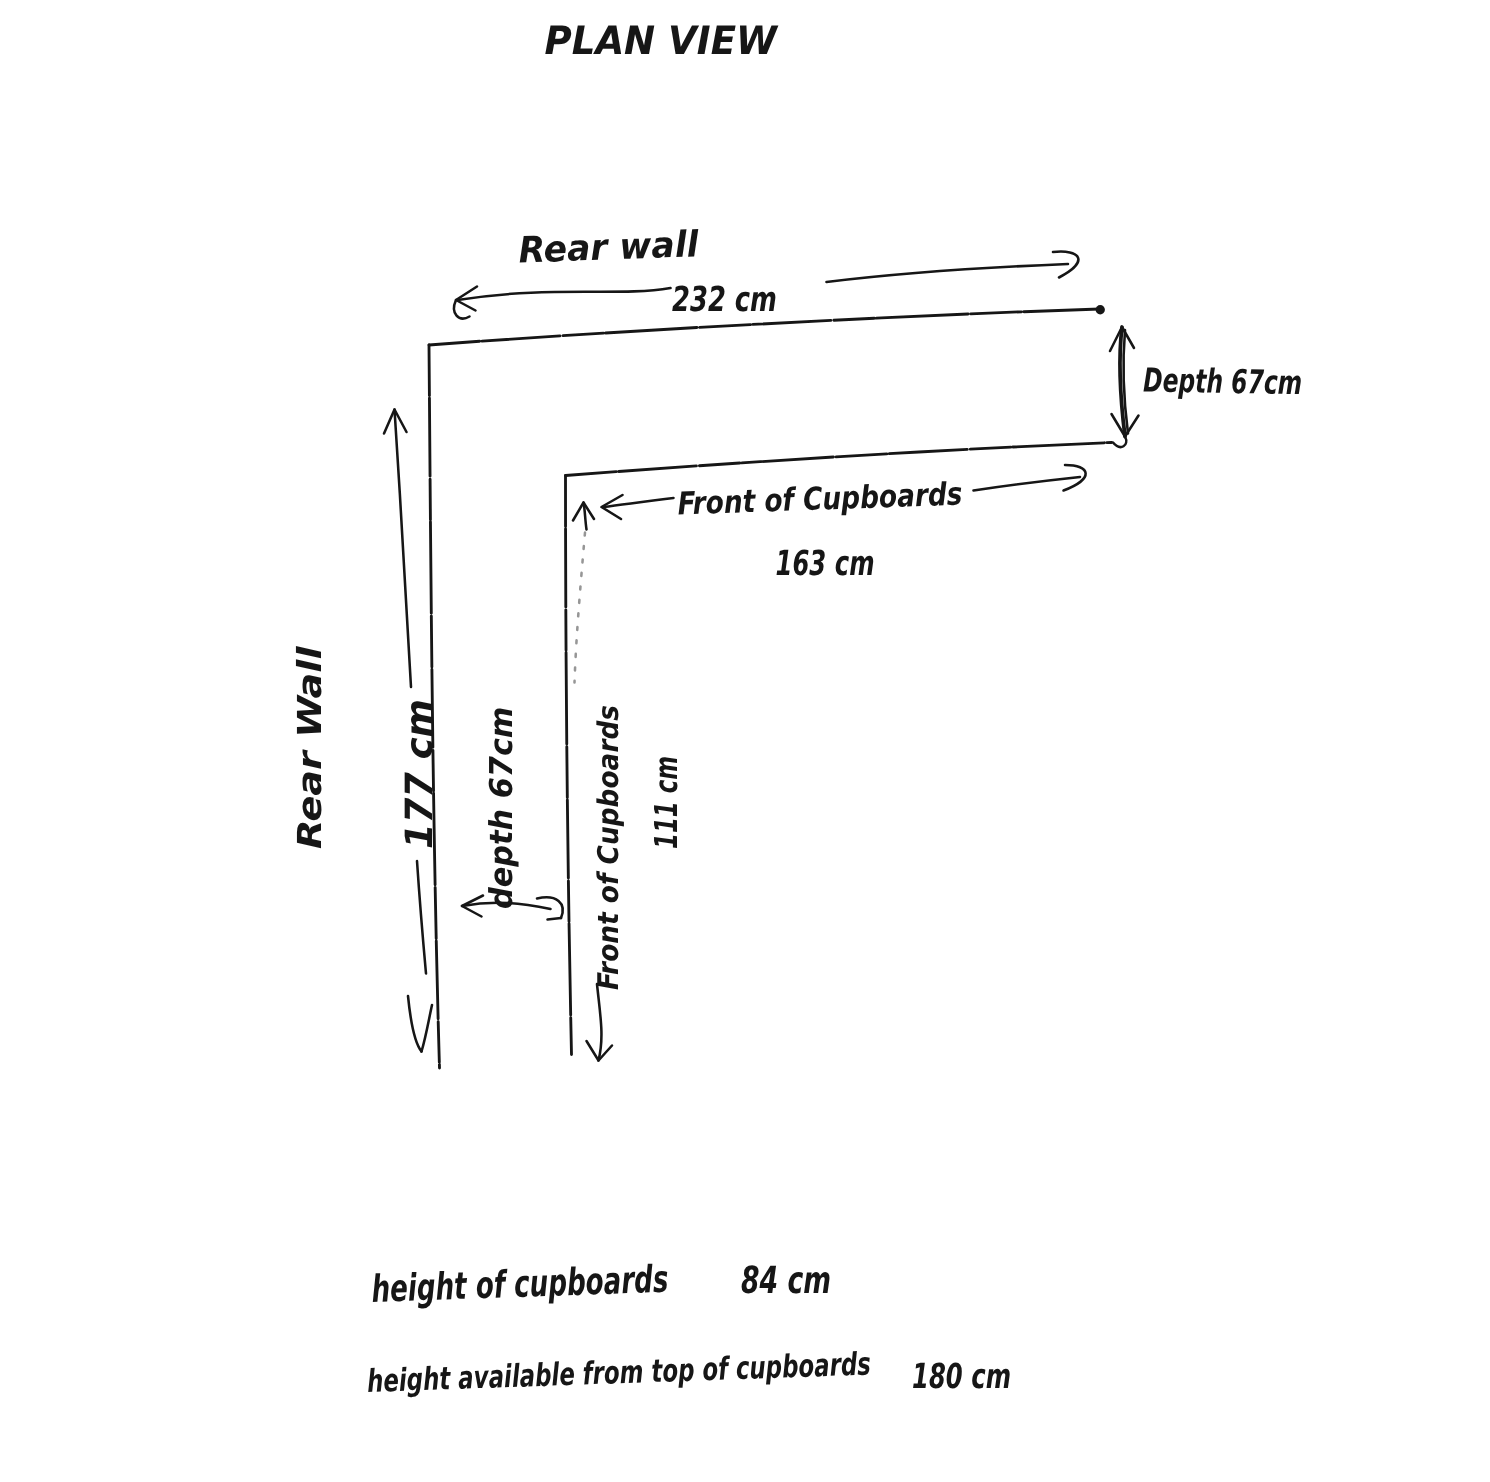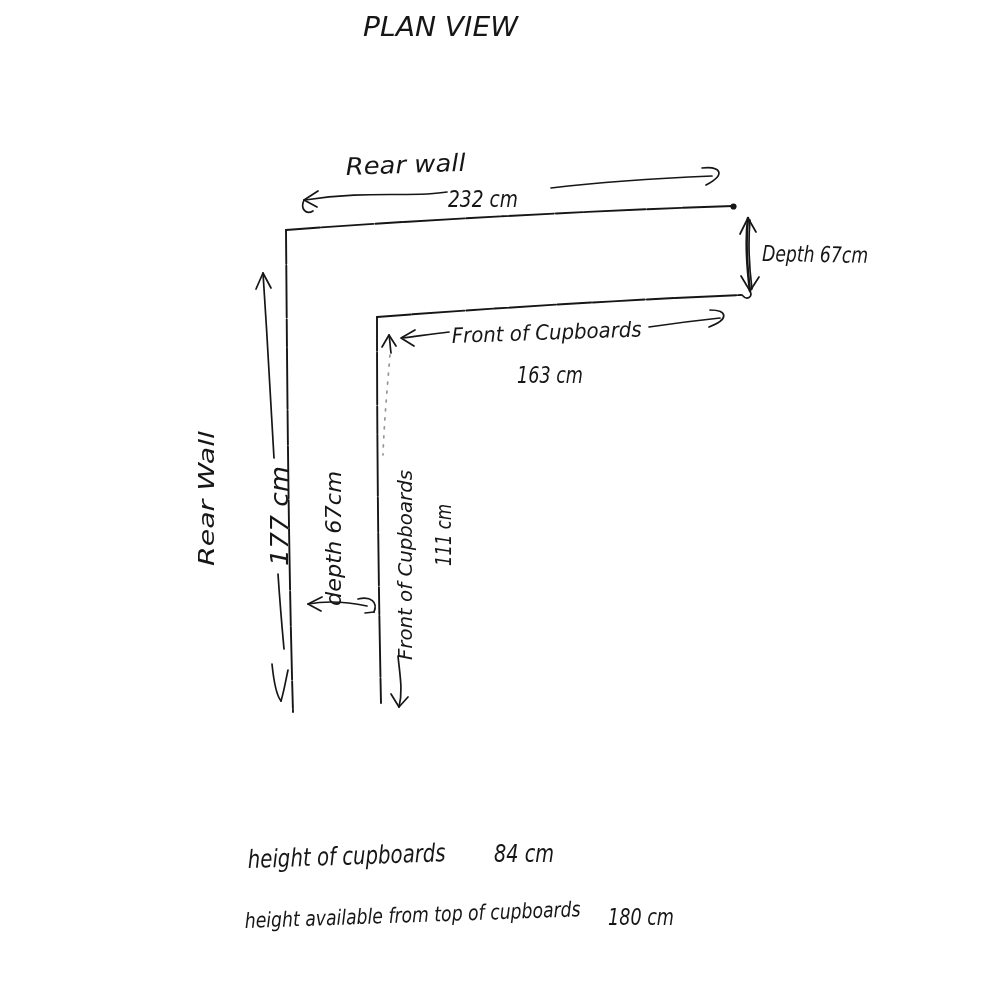--- a/index.html
+++ b/index.html
@@ -1,19 +1,19 @@
 <!DOCTYPE html>
 <html style="--ink: #161616; --paper: #ffffff;"><head>
 <meta charset="utf-8">
 <style>
   :root { --ink:#161616; --paper:#ffffff; }
   html,body { margin:0; padding:0; background:var(--paper); }
   .page {
     position:relative; width:993px; height:988px;
-    background:var(--paper); overflow:hidden;
+    background:var(--paper); overflow:hidden;font-weight:bold;
   }
   svg text {
     font-family:"DejaVu Sans", sans-serif;
     font-style:italic;
     fill:var(--ink);
   }
   .stroke {
     fill:none; stroke:var(--ink); stroke-width:1.7;
     stroke-linecap:round; stroke-linejoin:round;
   }

